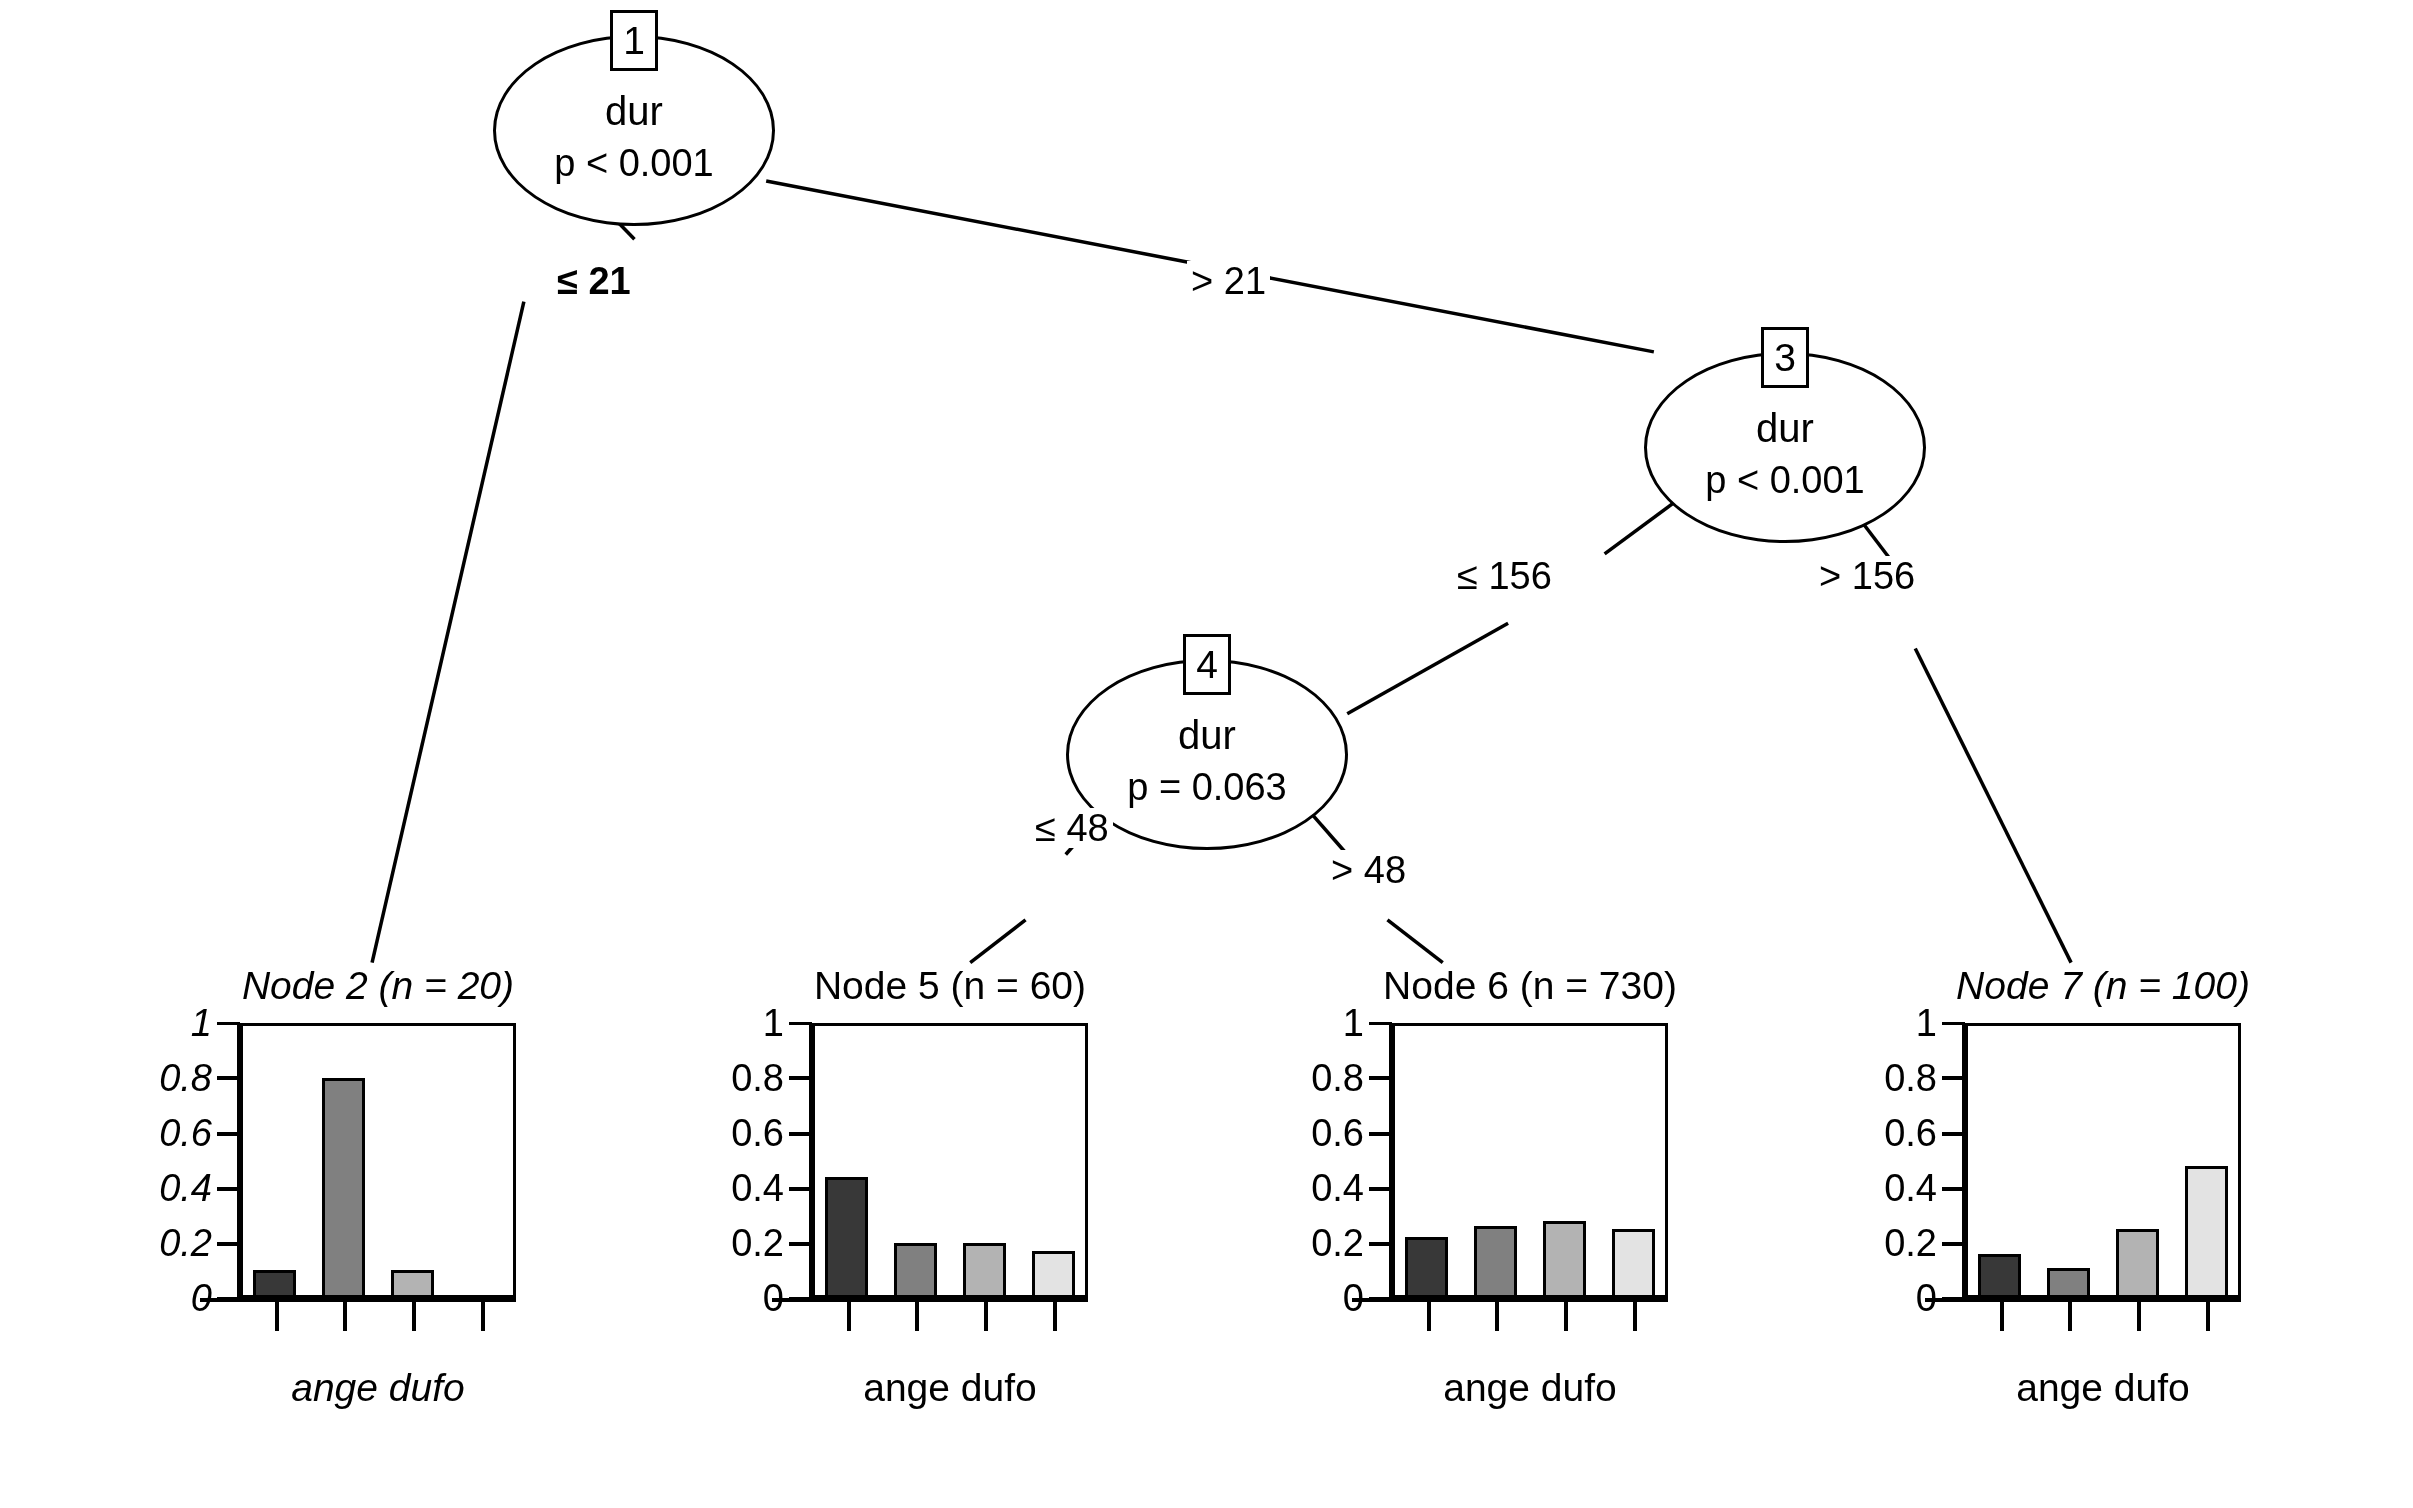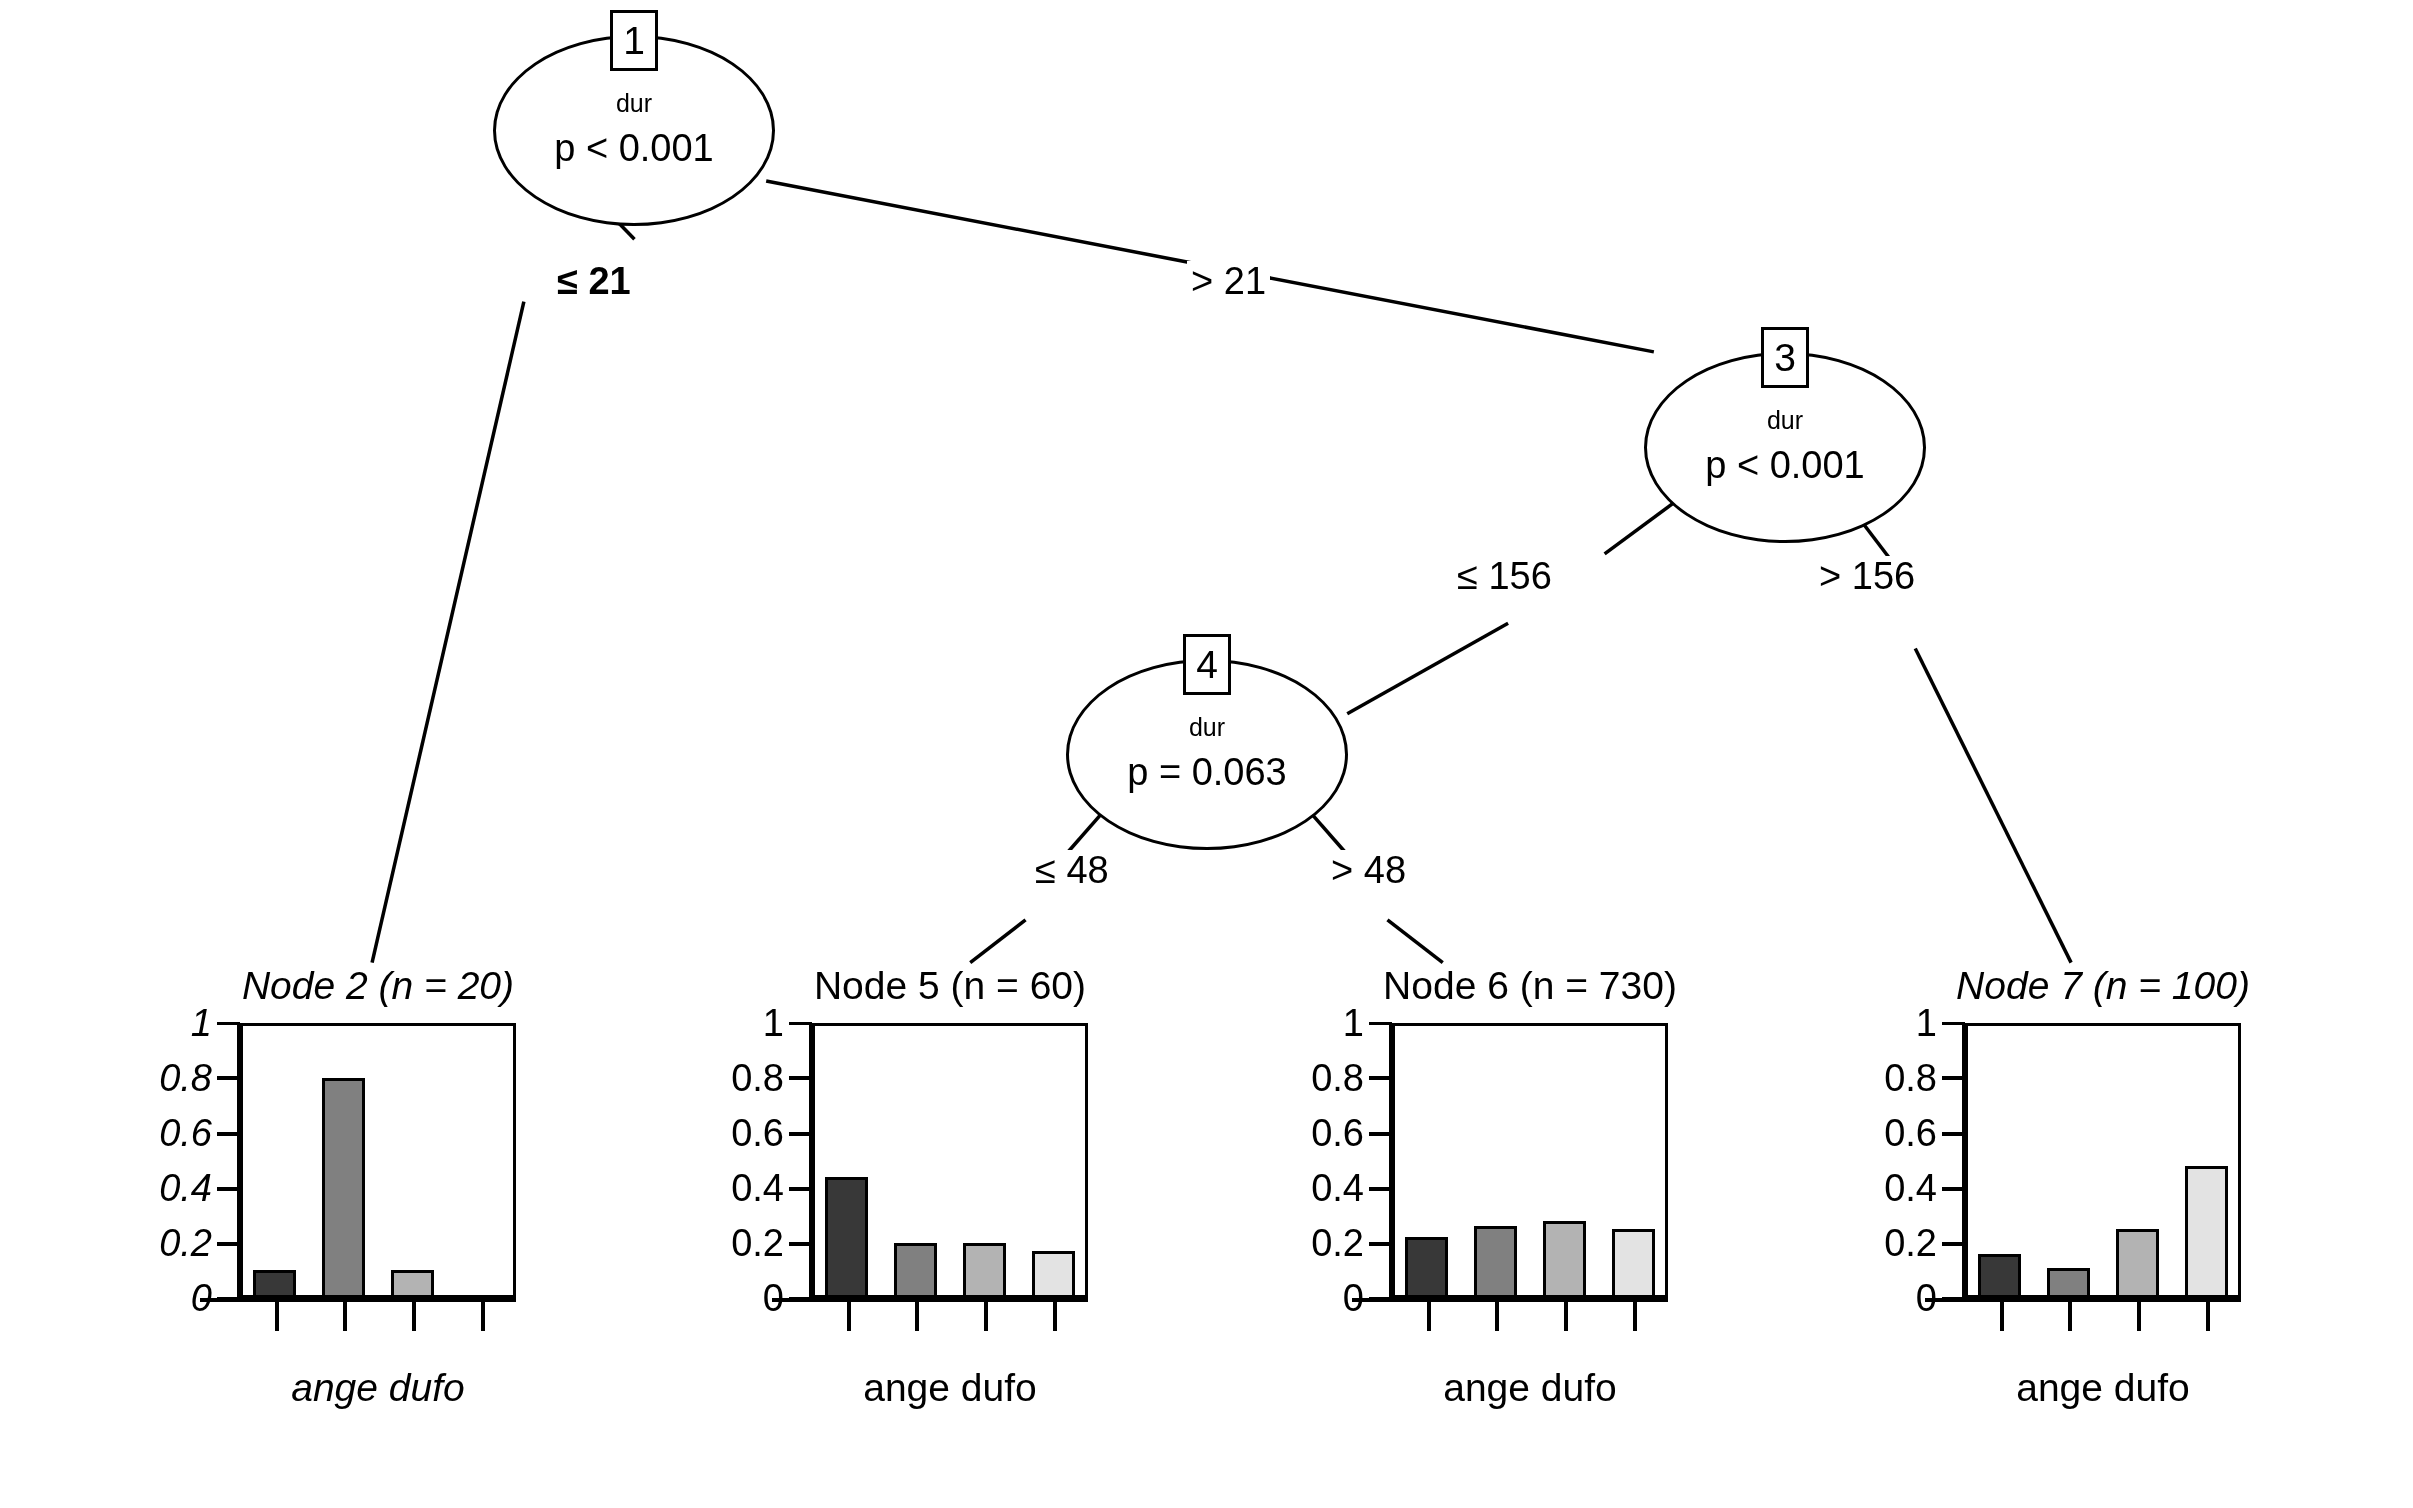--- a/index.html
+++ b/index.html
@@ -56,21 +56,21 @@
     z-index: 4;
   }
   .node-body {
     position: absolute;
     left: 0;
     width: 100%;
     text-align: center;
     z-index: 3;
   }
   .node-var {
-    font-size: 25px;
+    font-size: 40px;
     line-height: 1.0;
   }
   .node-p {
     font-size: 38px;
     line-height: 1.0;
     margin-top: 13px;
   }
 
   
   .edge-label {
@@ -203,21 +203,21 @@
   </div>
 
   <div class="edge-label" style="left:553px; top:261px;font-weight:bold;">≤ 21</div>
 
   <div class="edge-label" style="left:1187px; top:261px;">&gt; 21</div>
 
   <div class="edge-label" style="left:1453px; top:556px;">≤ 156</div>
 
   <div class="edge-label" style="left:1815px; top:556px;">&gt; 156</div>
 
-  <div class="edge-label" style="left:1031px; top:850px;">≤ 48</div>
+  <div class="edge-label" style="left:1031px; top:808px;">≤ 48</div>
 
   <div class="edge-label" style="left:1327px; top:850px;">&gt; 48</div>
 
   <div id="terminals">
       <div class="terminal" style="left: 49px; top: 966px; width: 467px; height: 503px; font-style: italic;">
         <div class="terminal-title" style="left: 329px;">Node 2 (n = 20)</div>
         <div class="plotbox" style="left: 191px; top: 57px; width: 276px; height: 275px;"></div>
         <div class="yaxis" style="left: 0px; top: 57px; width: 191px; height: 275px;">
           <div class="ytick" style="top: -1.5px;"></div>
           <div class="ytick-label" style="top: 0px;">1</div>

